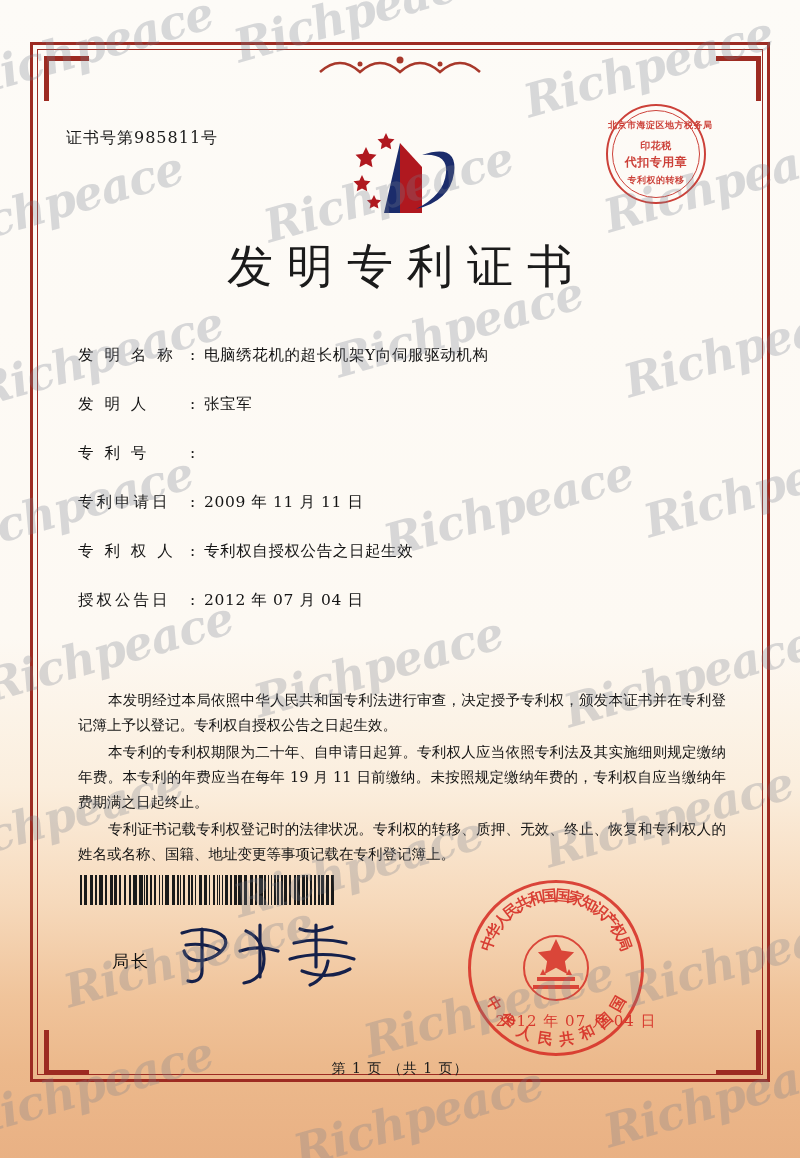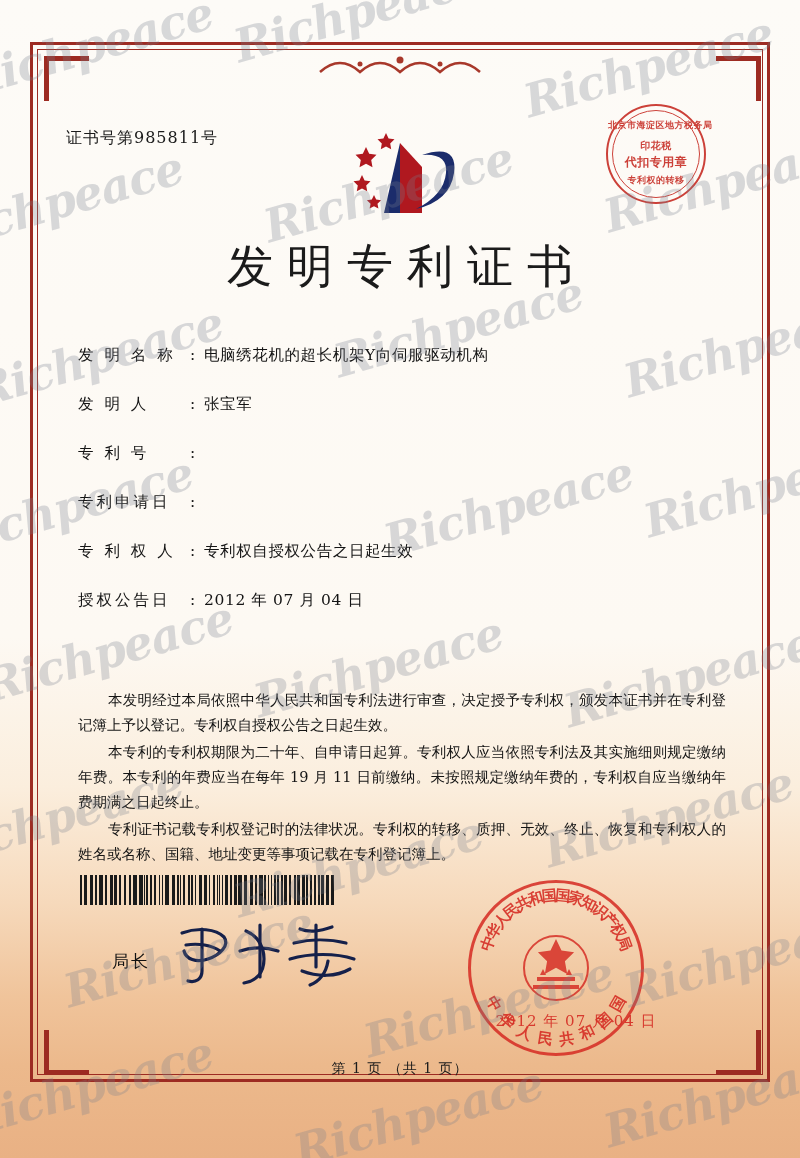--- a/index.html
+++ b/index.html
@@ -330,20 +330,21 @@
       <span class="field-colon">:</span>
       <span class="field-value">张宝军</span>
     </div>
     <div class="field-row">
       <span class="field-label">专 利 号</span>
       <span class="field-colon">:</span>
     </div>
     <div class="field-row">
       <span class="field-label">专利申请日</span>
       <span class="field-colon">:</span>
+      <span class="field-value">2009 年 11 月 11 日</span>
     </div>
     <div class="field-row">
       <span class="field-label">专 利 权 人</span>
       <span class="field-colon">:</span>
       <span class="field-value">专利权自授权公告之日起生效</span>
     </div>
     <div class="field-row">
       <span class="field-label">授权公告日</span>
       <span class="field-colon">:</span>
       <span class="field-value">2012 年 07 月 04 日</span>

